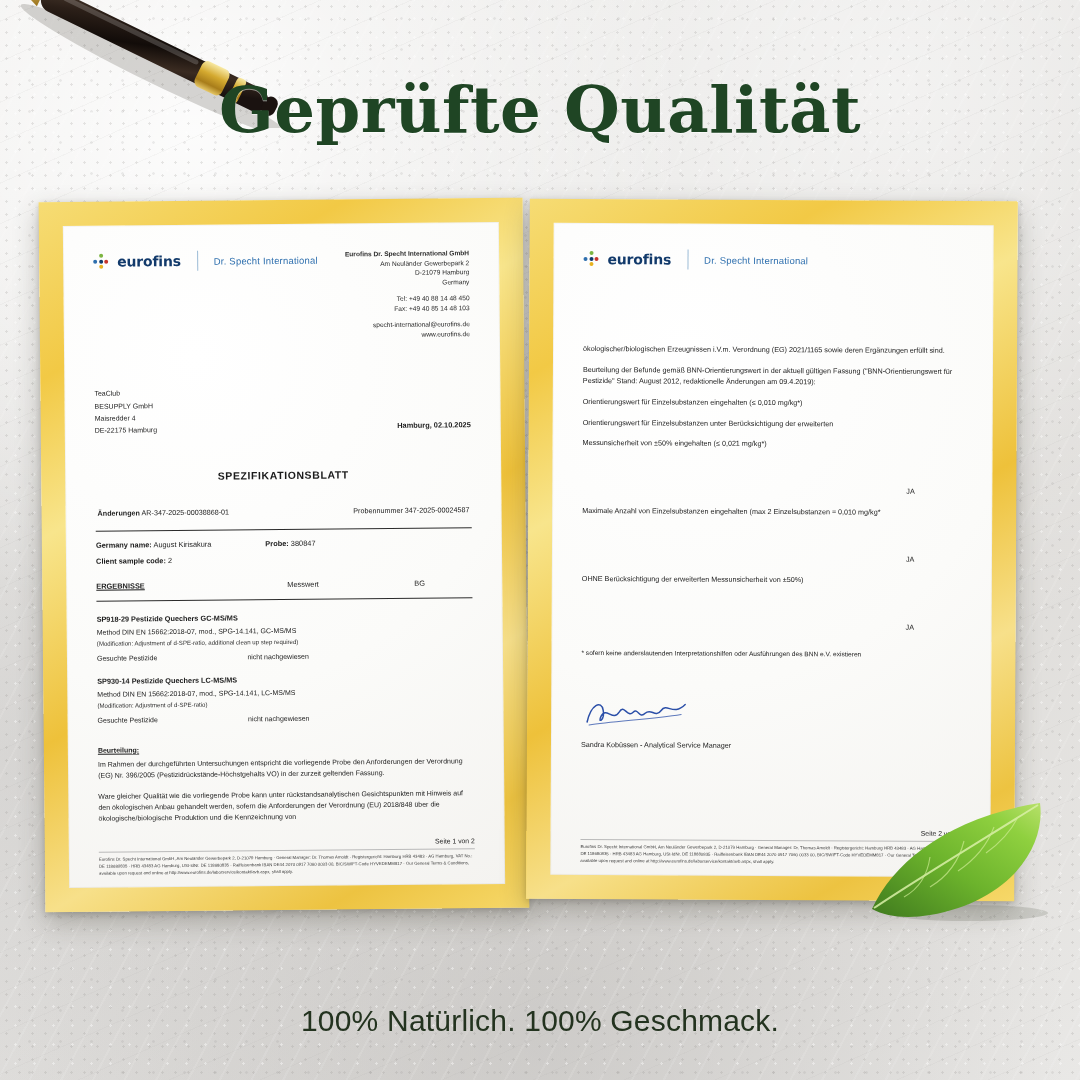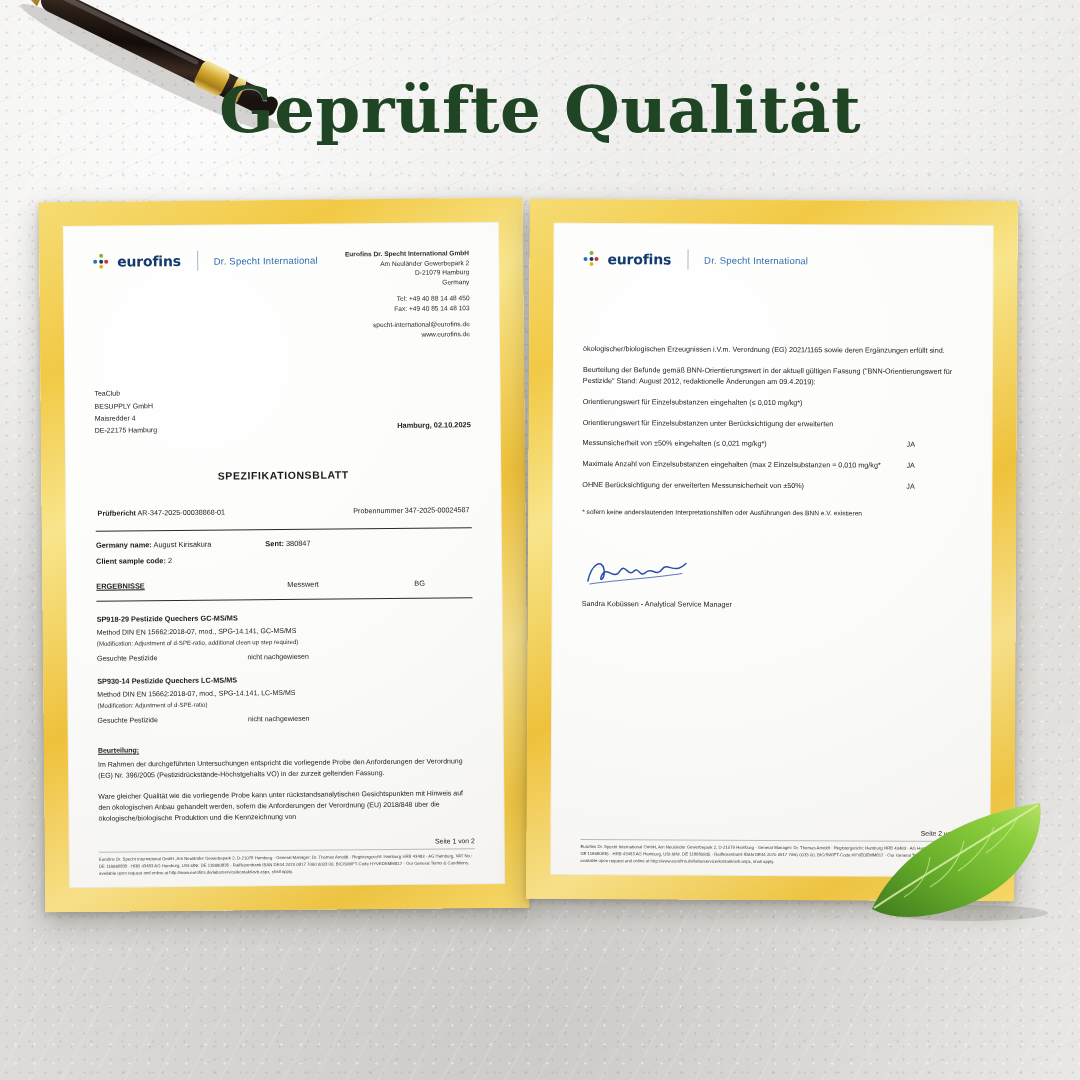--- a/index.html
+++ b/index.html
@@ -139,21 +139,21 @@
     font-size:4.3px; line-height:1.6; color:#3a3a3a;
     border-top:.5px solid #b9b9b9; padding-top:4px;
   }
 
   
   .rp { position:absolute; inset:0; padding:26px 30px 10px 30px; }
   .rp-body { margin-top:74px; font-size:7.2px; line-height:1.62; }
   .rp-body p { margin:0 0 9px; }
   .rp-row { display:flex; }
   .rp-row .q { flex:1 1 auto; padding-right:10px; }
-  .rp-row .a { width:56px; }
+  .rp-row .a { width:56px;margin-top:47px; }
   .rp-note { margin-top:18px; font-size:6.6px; }
   .sig-wrap { margin-top:36px; }
   .sig-name { margin-top:4px; font-size:7.2px; }
   .rp-pnum { position:absolute; right:30px; bottom:40px; font-size:6.8px; }
   .rp-foot {
     position:absolute; left:30px; right:30px; bottom:10px;
     font-size:4.3px; line-height:1.6; color:#3a3a3a;
     border-top:.5px solid #b9b9b9; padding-top:4px;
   }
 </style>
@@ -236,38 +236,38 @@
         <div>DE-22175 Hamburg</div>
       </div>
 
       <div class="lp-date">Hamburg, 02.10.2025</div>
 
       <div class="lp-title">SPEZIFIKATIONSBLATT</div>
 
       <div style="margin-top:26px">
         <div class="lp-ref">
           <span>
-            <b>Prüfbericht</b>
+            <b>Änderungen</b>
             <span>AR-347-2025-00038868-01</span>
           </span>
           <span>
             <span>Probennummer</span>
             <span>347-2025-00024587</span>
           </span>
         </div>
         <div class="rule"></div>
       </div>
 
       <div class="lp-kv">
         <span>
           <b>Germany name:</b>
           <span>August Kirisakura</span>
         </span>
         <span>
-          <b>Sent:</b>
+          <b>Probe:</b>
           <span>380847</span>
         </span>
       </div>
 
       <div class="lp-kv2">
         <b>Client sample code:</b>
         <span>2</span>
       </div>
 
       <div class="res-head">
@@ -378,13 +378,14 @@
     <g stroke="#cdeb93" stroke-width="1.1" opacity=".7" fill="none">
       <path d="M40 102 C58 92, 64 76, 66 62"></path>
       <path d="M66 92 C86 80, 96 62, 100 46"></path>
       <path d="M94 76 C112 64, 124 48, 130 32"></path>
       <path d="M122 58 C136 48, 148 34, 154 22"></path>
     </g>
   </svg>
 </div>
 
 <div class="claims">
+  <div class="l1">100% Natürlich. 100% Geschmack.</div>
 </div>
 
 </body></html>

